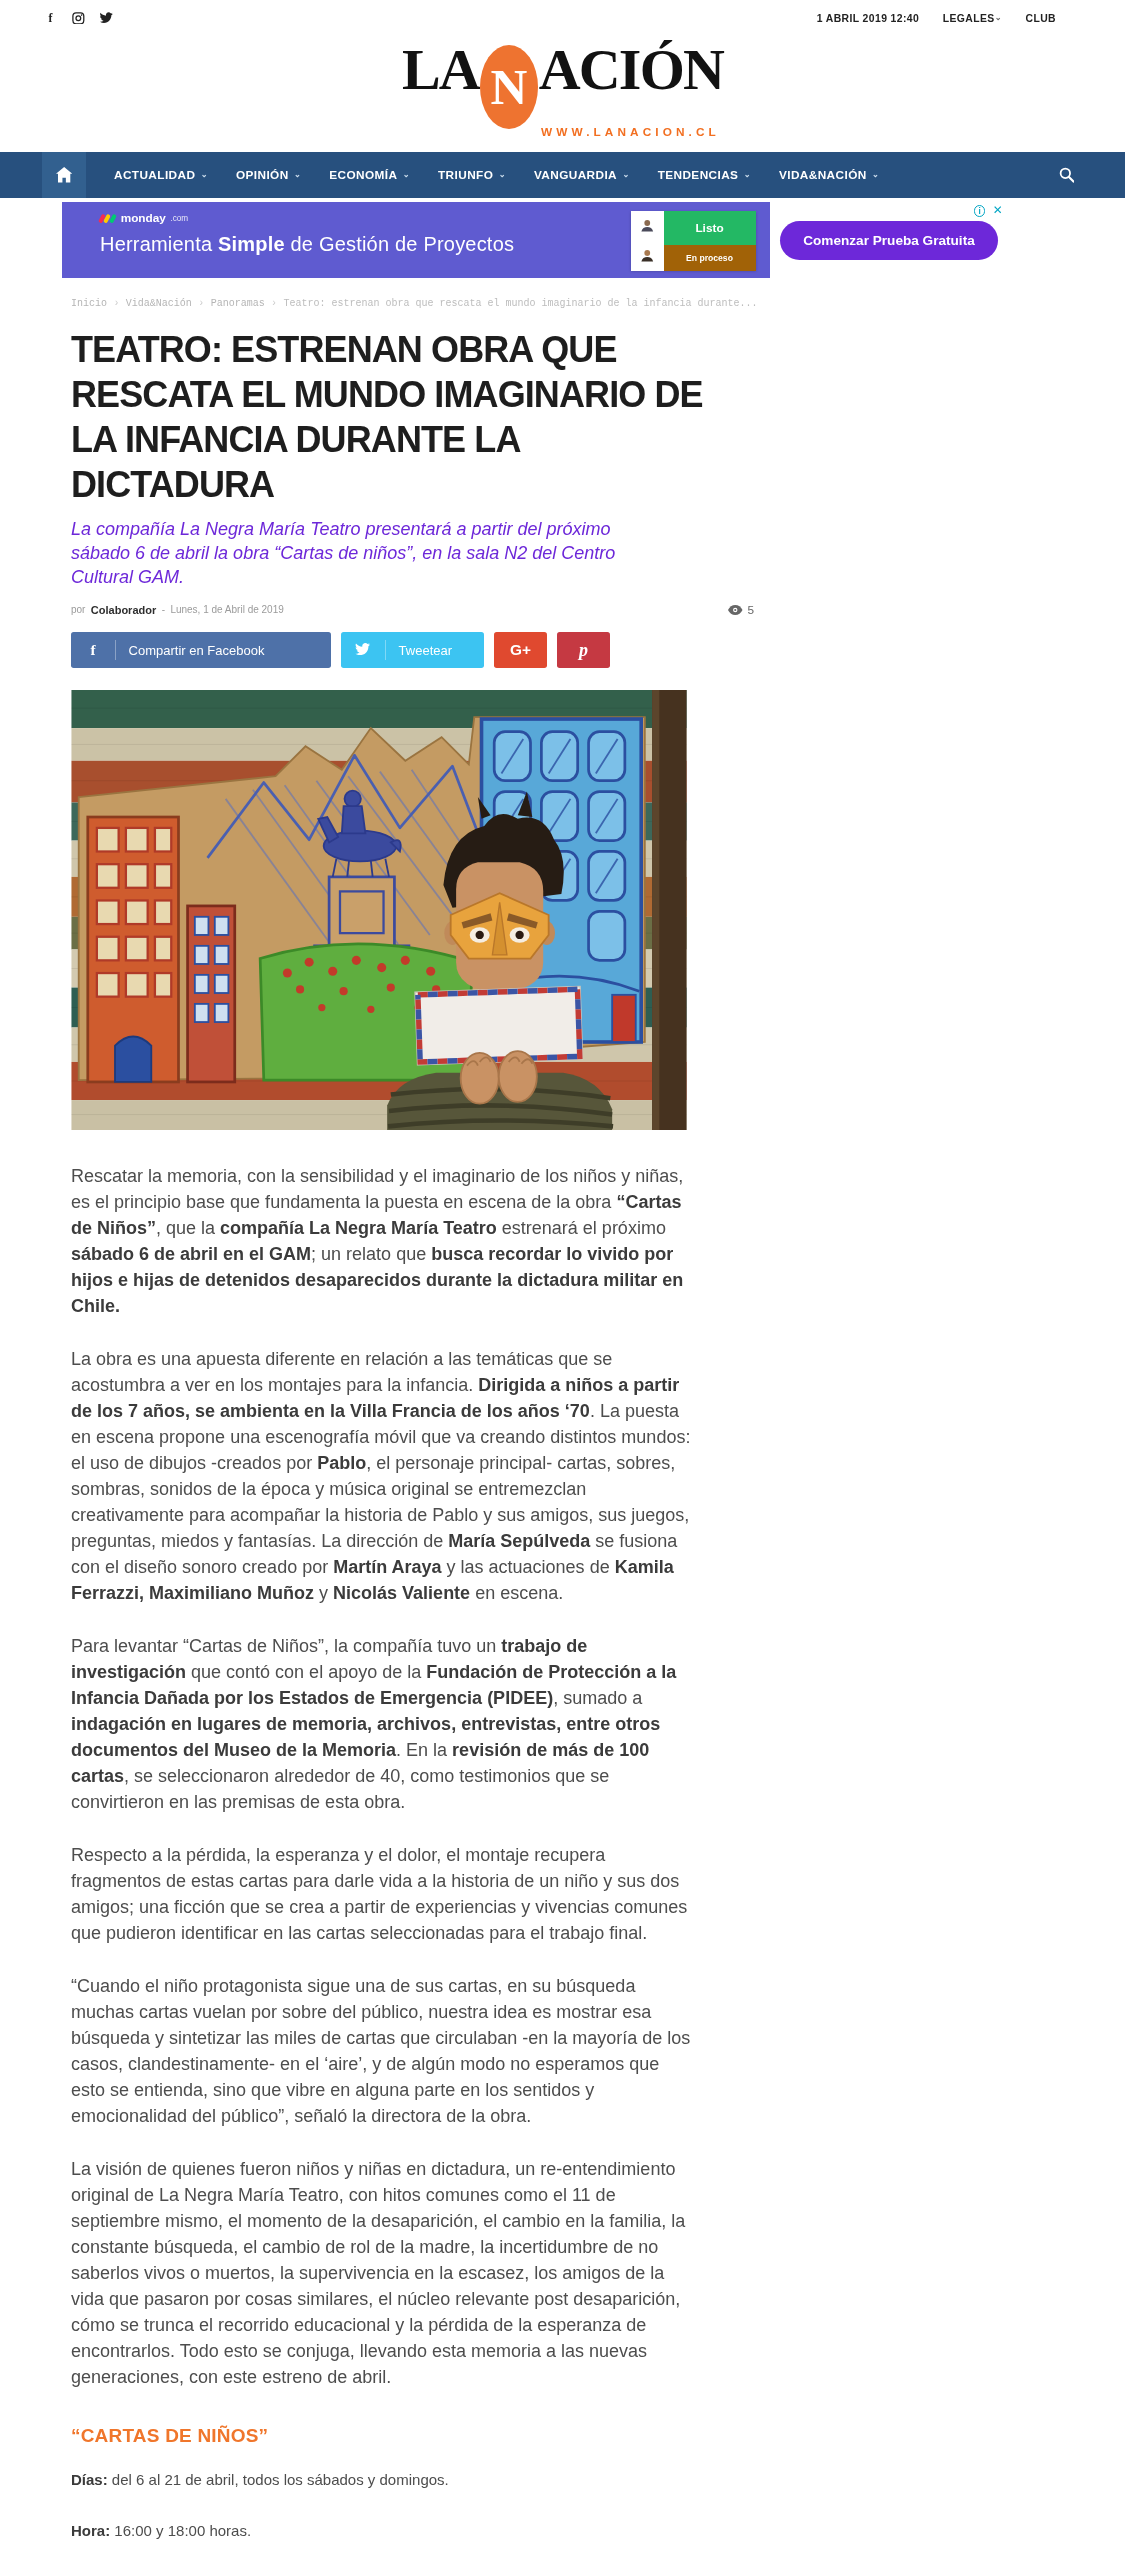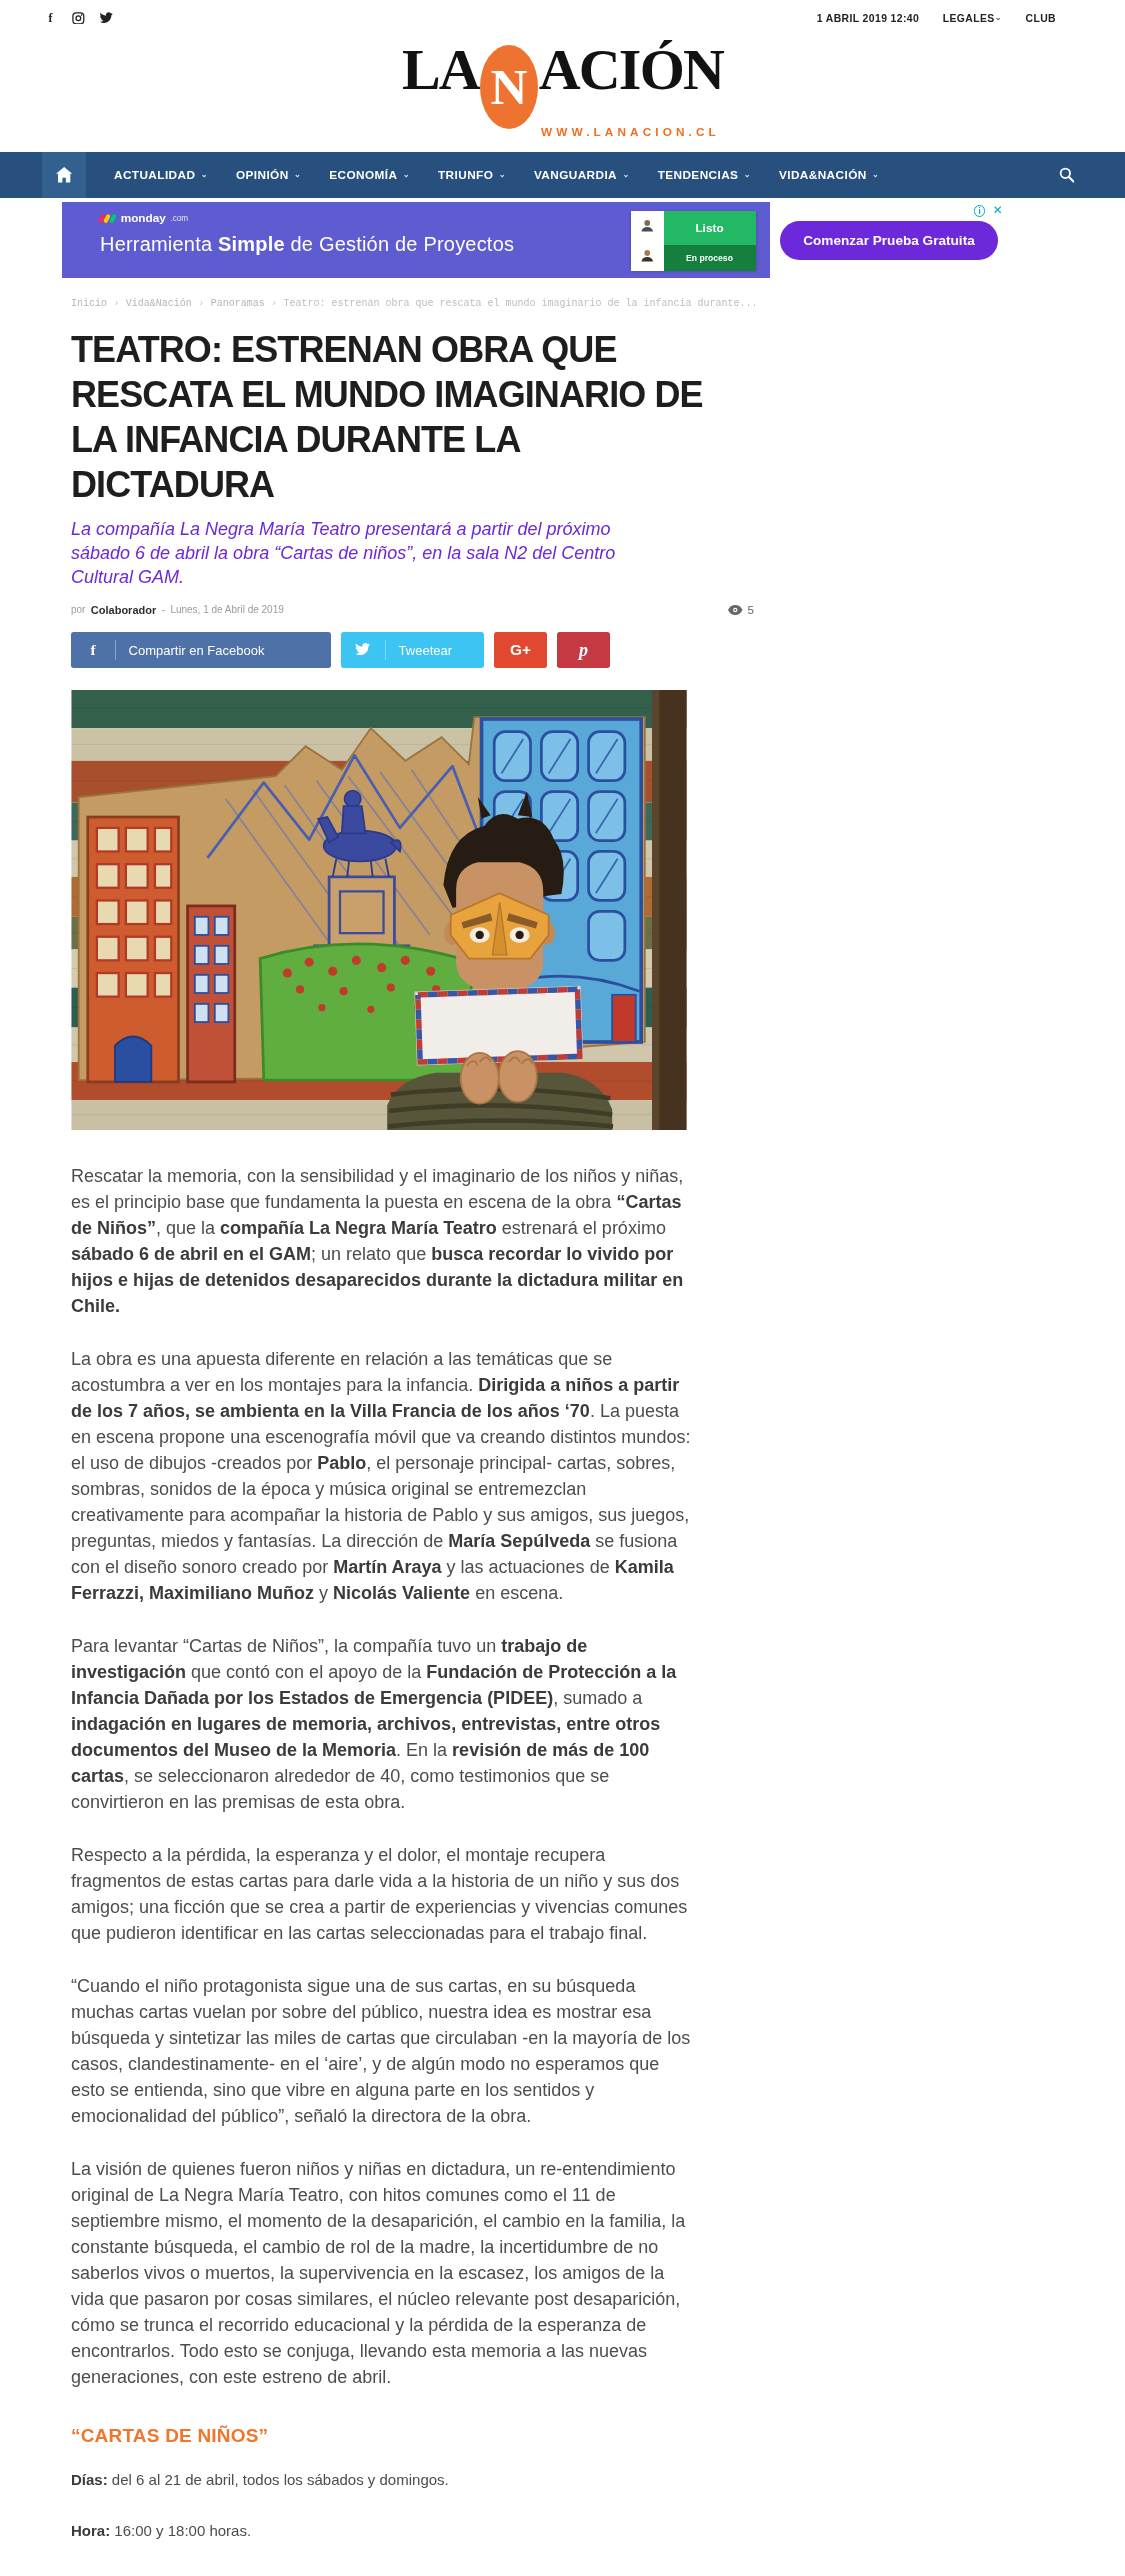--- a/index.html
+++ b/index.html
@@ -49,21 +49,21 @@
   .ad-tld { font-weight:normal; font-size:8.2px; opacity:.85; }
   .ad-headline { margin-top:7.3px; font-size:20px; font-weight:normal; letter-spacing:0.2px; }
   .ad-headline b { font-weight:bold; }
   .ad-card { position:absolute; top:8.2px; right:14.5px; width:125px; height:60px; display:flex;
              background:#fff; box-shadow:0 0.9px 2.7px rgba(0,0,0,.25); }
   .ad-card-avatars { width:33px; display:flex; flex-direction:column; }
   .ad-av { flex:1; display:flex; align-items:center; justify-content:center; background:#fff; }
   .ad-card-status { flex:1; display:flex; flex-direction:column; }
   .st-done { height:35px; background:#23b864; color:#fff; font-size:11.8px; font-weight:bold;
              display:flex; align-items:center; justify-content:center; }
-  .st-prog { height:25.4px; background:#15803d; color:#fff; font-size:8.6px; font-weight:bold;
+  .st-prog { height:25.4px; background:#a16207; color:#fff; font-size:8.6px; font-weight:bold;
              display:flex; align-items:center; justify-content:center; }
   .ad-right { flex:1; background:#fff; display:flex; align-items:center; justify-content:center;
               position:relative; }
   .ad-cta { background:#6d28d9; color:#fff; border:none; font-weight:bold; font-size:13.6px;
             padding:11.8px 23.6px; border-radius:23.6px; cursor:pointer;
             font-family:"Liberation Sans", sans-serif; }
   .ad-badges { position:absolute; top:2.7px; right:5.4px; display:flex; gap:7.3px; align-items:center;
                color:#00a5c4; }
   .ad-info { width:11.8px; height:11.8px; border:1.4px solid #00a5c4; border-radius:50%; font-size:8.2px;
              display:flex; align-items:center; justify-content:center; font-weight:bold; cursor:pointer; }

